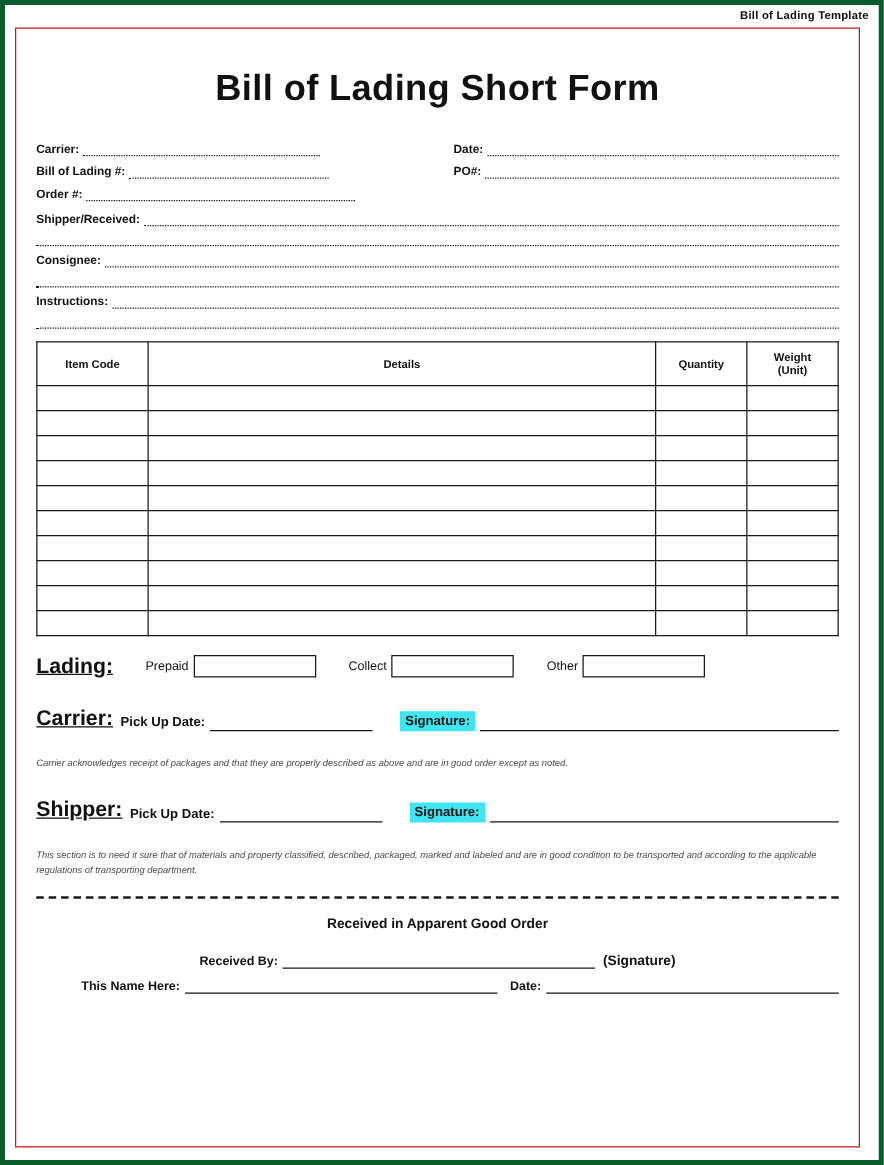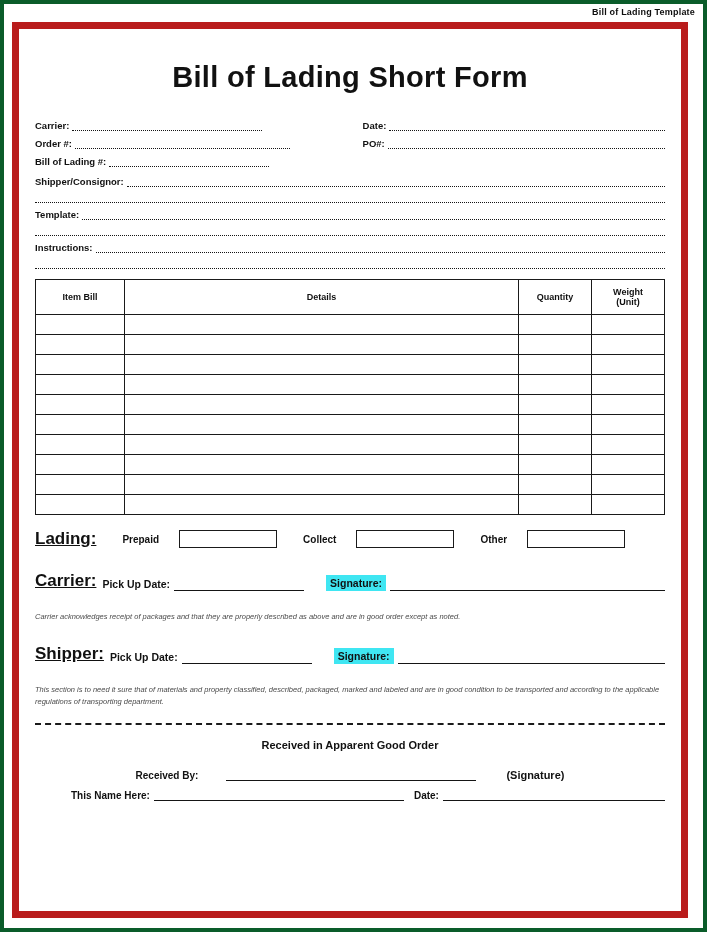--- a/index.html
+++ b/index.html
@@ -32,21 +32,21 @@
     color: #0d0d0d;
     letter-spacing: 0.2px;
   }
   .sheet {
     position: absolute;
     left: 8px;
     top: 18px;
     width: 676px;
     height: 896px;
     box-sizing: border-box;
-    border: 7px solid #b91c1c;
+    border: 1px solid #b91c1c;
     background: #fff;
     padding: 14px 16px 0 16px;
   }
   .doc-title {
     text-align: center;
     font-size: 29px;
     font-weight: bold;
     letter-spacing: 0.3px;
     margin: 18px 0 26px 0;
     font-family: "Liberation Sans", sans-serif;
@@ -135,22 +135,22 @@
     gap: 0;
   }
   .terms-title {
     font-size: 17px;
     font-weight: bold;
     text-decoration: underline;
     margin-right: 26px;
   }
   .terms-lbl {
     font-size: 10px;
-    font-weight: bold;
-    margin-right: 20px;
+    font-weight: normal;
+    margin-right: 4px;
   }
   .box {
     width: 96px;
     height: 16px;
     border: 1px solid #1a1a1a;
     background: #fff;
     margin-right: 26px;
   }
   .box.last { margin-right: 0; }
 
@@ -205,21 +205,20 @@
     font-weight: bold;
     margin: 14px 0 18px 0;
   }
   .recv-row {
     display: flex;
     align-items: flex-end;
     justify-content: center;
     font-size: 10px;
     font-weight: bold;
     margin-bottom: 8px;
-    gap: 24px;
   }
   .recv-row .lbl { margin-right: 4px; }
   .recv-row .uline { width: 250px; margin-right: 6px; }
   .paren { font-size: 11px; font-weight: bold; }
 
   .recv-row2 {
     display: flex;
     align-items: flex-end;
     font-size: 10px;
     font-weight: bold;
@@ -241,63 +240,63 @@
 
     <div class="hdr">
 
       <div class="hdr-grid">
         <div class="col-left">
           <div class="fieldrow">
             <span class="flabel">Carrier:</span>
             <span class="dots short"></span>
           </div>
           <div class="fieldrow">
+            <span class="flabel">Bill of Lading #:</span>
+            <span class="dots tiny"></span>
+          </div>
+          <div class="fieldrow">
             <span class="flabel">Order #:</span>
             <span class="dots med"></span>
-          </div>
-          <div class="fieldrow">
-            <span class="flabel">Bill of Lading #:</span>
-            <span class="dots tiny"></span>
           </div>
         </div>
         <div class="col-right">
           <div class="fieldrow">
             <span class="flabel">Date:</span>
             <span class="dots"></span>
           </div>
           <div class="fieldrow">
             <span class="flabel">PO#:</span>
             <span class="dots"></span>
           </div>
         </div>
       </div>
 
       <div class="wide-row">
-        <span class="flabel">Shipper/Consignor:</span>
+        <span class="flabel">Shipper/Received:</span>
         <span class="dots"></span>
       </div>
       <div class="contline"></div>
 
       <div class="wide-row">
-        <span class="flabel">Template:</span>
+        <span class="flabel">Consignee:</span>
         <span class="dots"></span>
       </div>
       <div class="contline"></div>
 
       <div class="wide-row">
         <span class="flabel">Instructions:</span>
         <span class="dots"></span>
       </div>
       <div class="contline"></div>
     </div>
 
     <table class="items">
       <thead>
         <tr>
-          <th class="c-item">Item Bill</th>
+          <th class="c-item">Item Code</th>
           <th>Details</th>
           <th class="c-qty">Quantity</th>
           <th class="c-wt">
             <div>Weight</div>
             <div>(Unit)</div>
           </th>
         </tr>
       </thead>
       <tbody>
         <tr>

